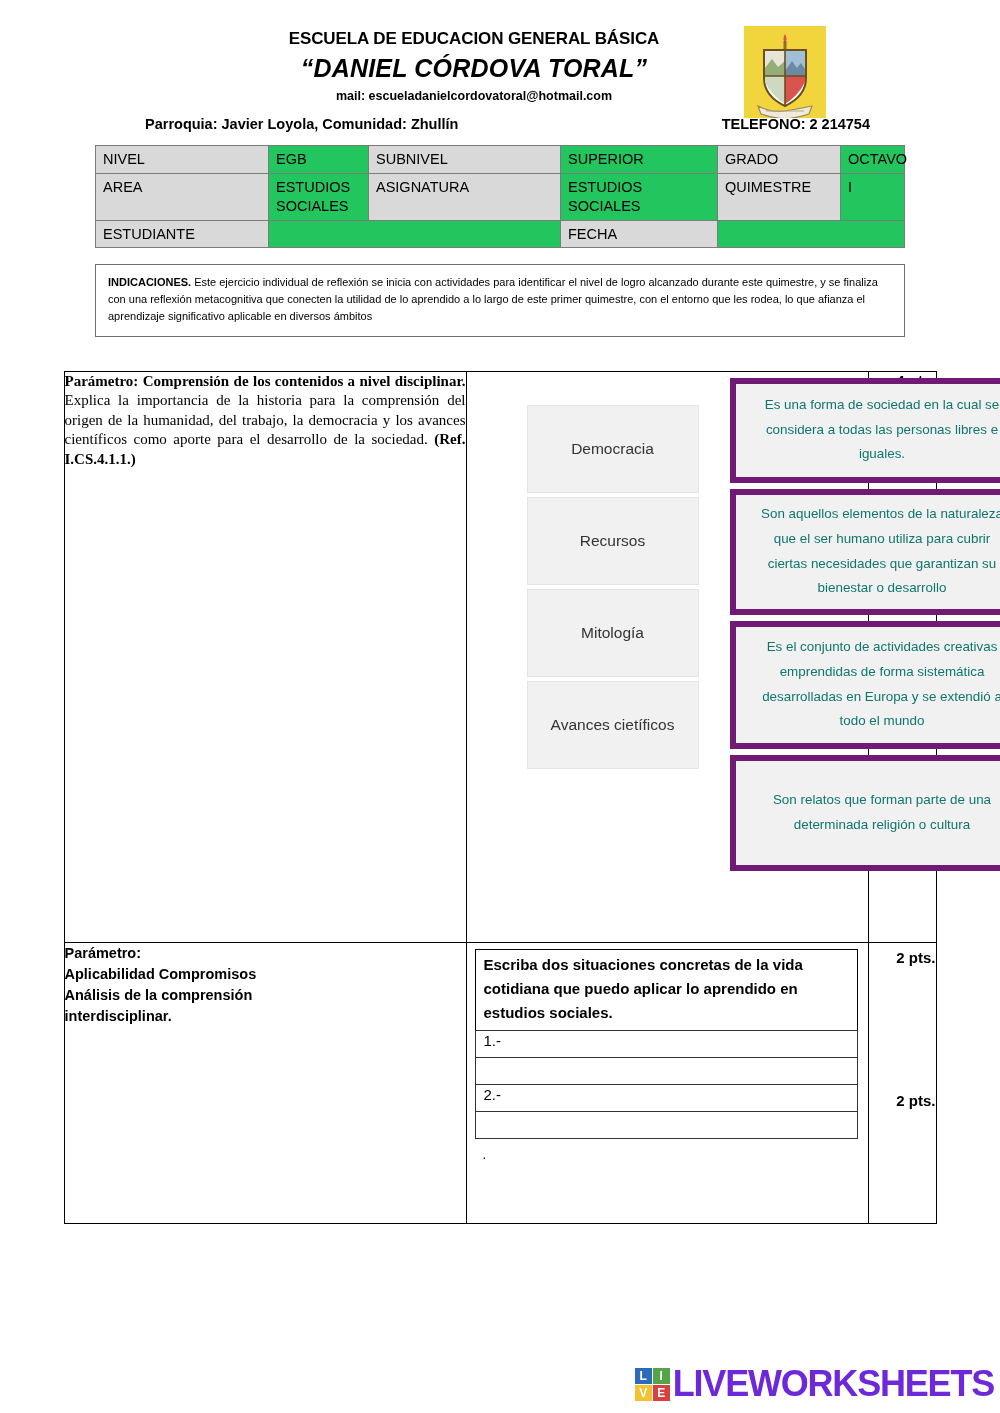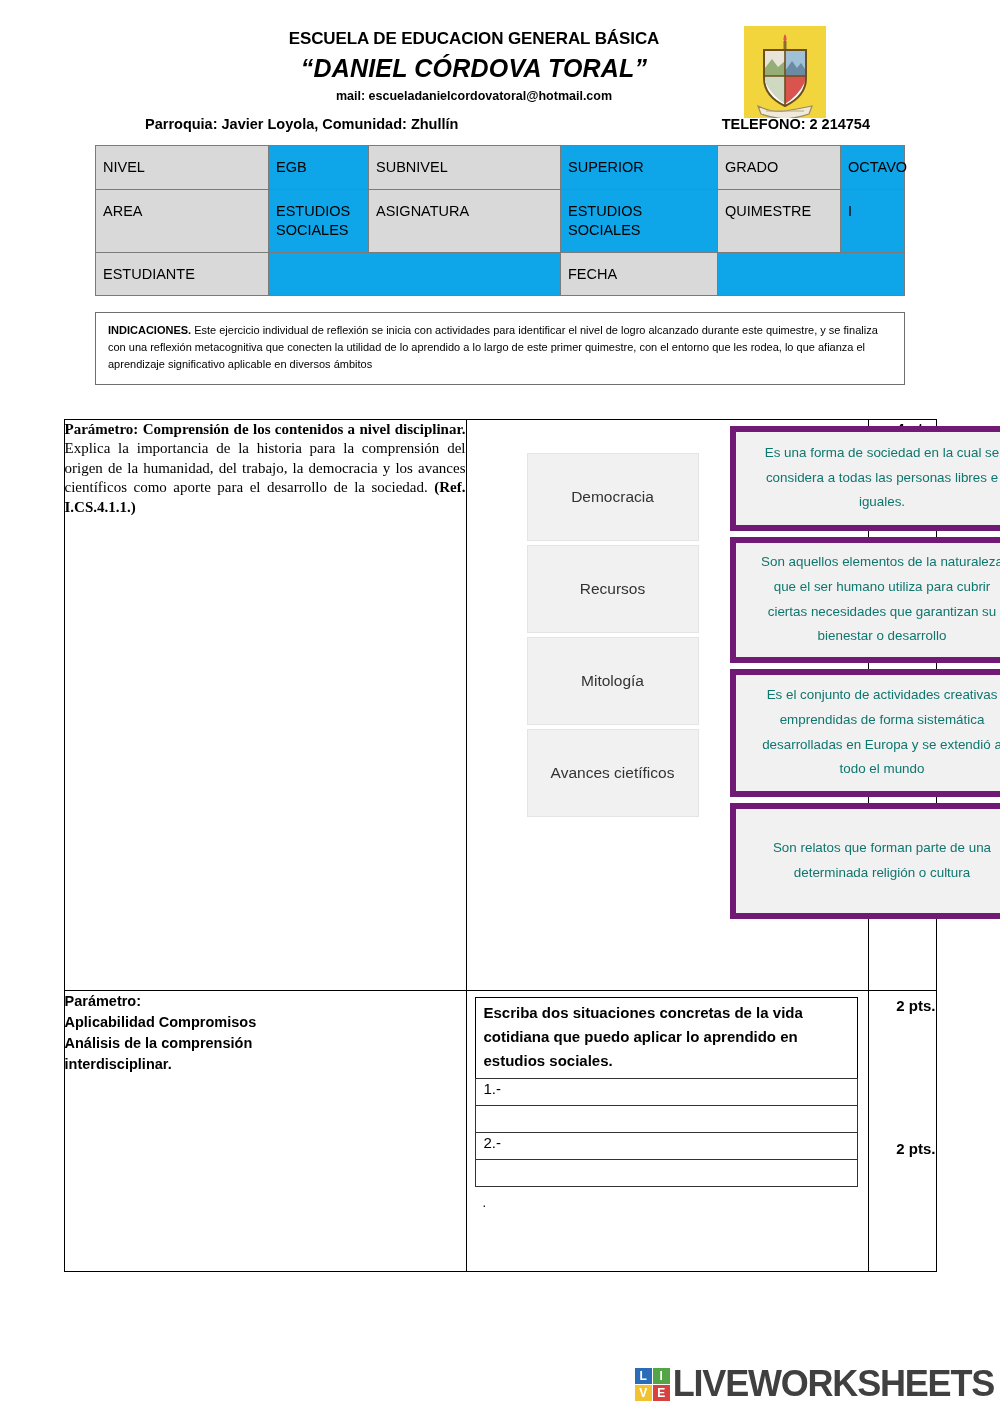--- a/index.html
+++ b/index.html
@@ -74,30 +74,30 @@
   
   .info-table {
     width: 810px;
     margin: 13px auto 0 auto;
     border-collapse: collapse;
     table-layout: fixed;
     font-size: 14.5px;
   }
   .info-table td {
     border: 1px solid #7b7b7b;
-    padding: 12px 7px;
+    padding: 4px 7px;
     vertical-align: top;
     line-height: 1.3;
     height: 18px;
   }
   .info-table td.lab {
     background: #d9d9d9;
   }
   .info-table td.val {
-    background: #0ea5e9;
+    background: #22c55e;
   }
 
   
   .indicaciones {
     width: 810px;
     margin: 16px auto 0 auto;
     border: 1px solid #6f6f6f;
     box-sizing: border-box;
     padding: 9px 12px 11px 12px;
     font-size: 11px;
@@ -414,14 +414,14 @@
   </tbody>
 </table>
 
 <div class="footer">
   <div class="lw-tiles">
     <div class="lw-tile" id="tile0" style="background: rgb(43, 108, 184);">L</div>
     <div class="lw-tile" id="tile1" style="background: rgb(83, 165, 72);">I</div>
     <div class="lw-tile" id="tile2" style="background: rgb(242, 194, 48);">V</div>
     <div class="lw-tile" id="tile3" style="background: rgb(217, 65, 65);">E</div>
   </div>
-  <div class="lw-word" id="lw-word" style="color: #404040;">LIVEWORKSHEETS</div>
+  <div class="lw-word" id="lw-word" style="color: #6d28d9;">LIVEWORKSHEETS</div>
 </div>
 
 </body></html>

